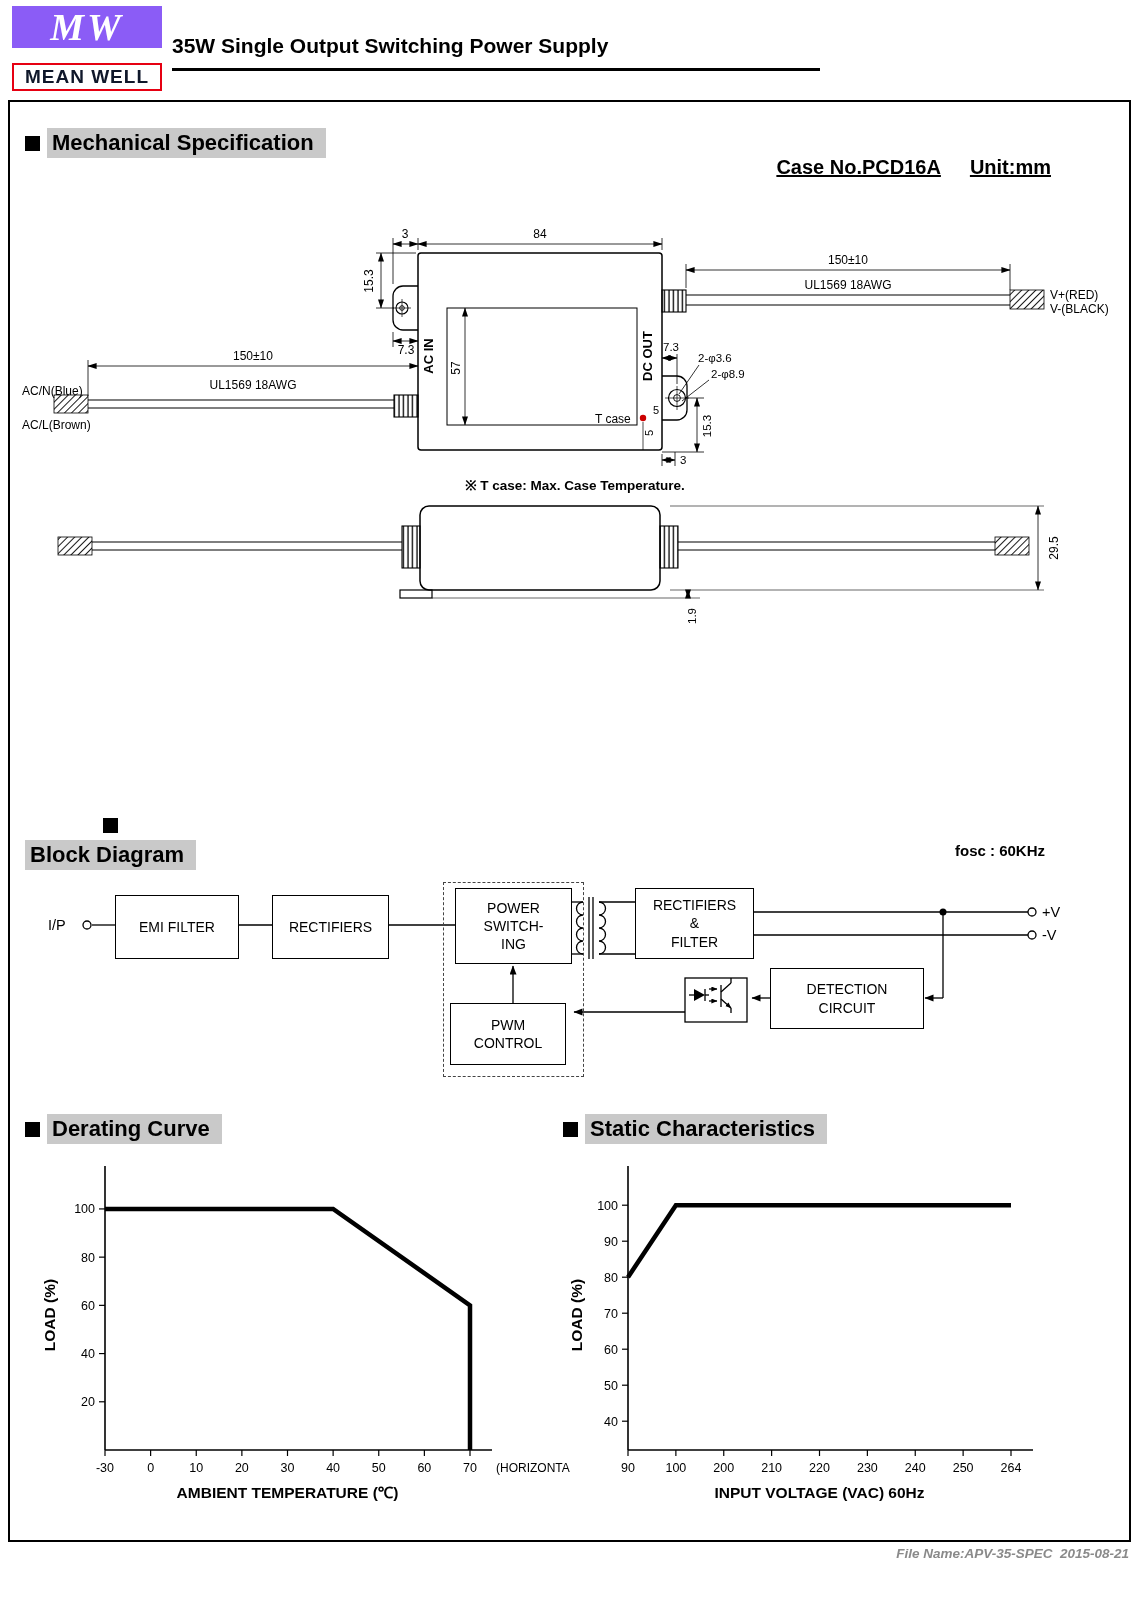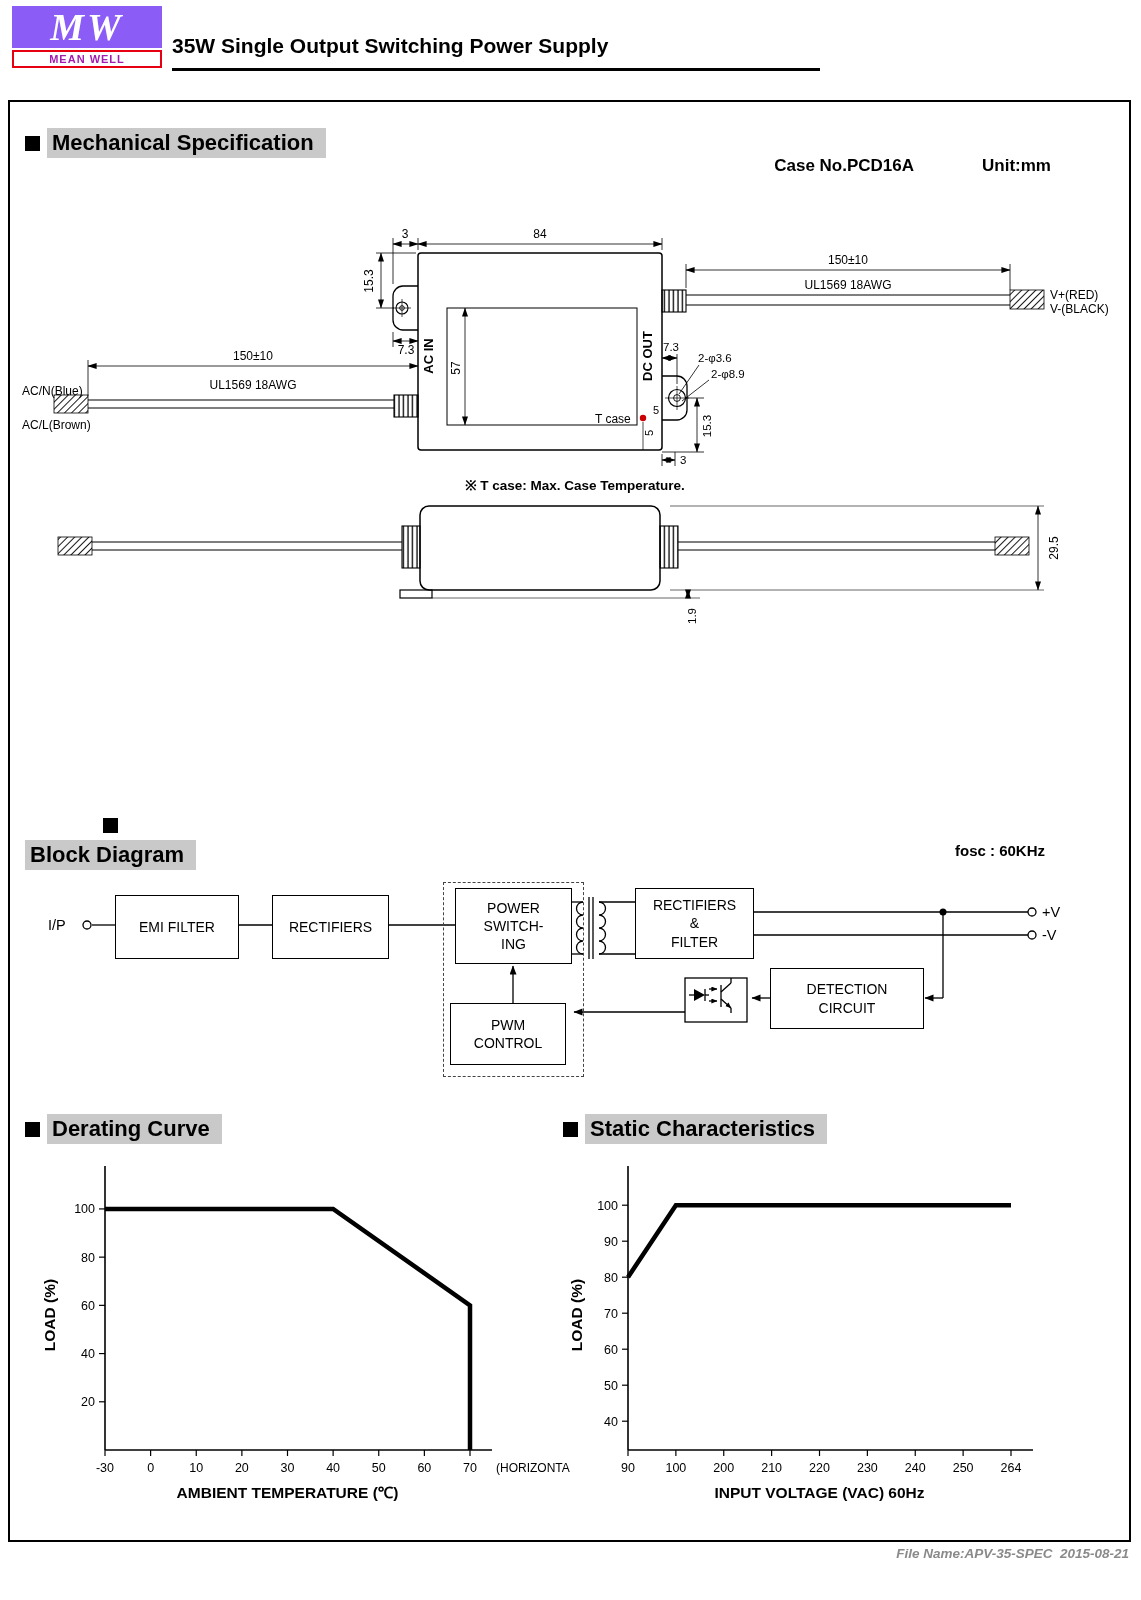--- a/index.html
+++ b/index.html
@@ -3,37 +3,37 @@
 <meta charset="utf-8">
 <style>
   html,body { margin:0; padding:0; background:#fff; }
   .page { position:relative; width:1141px; height:1600px; background:#fff;
           font-family:"Liberation Sans", sans-serif; color:#000; overflow:hidden; }
 
   
   .logo { position:absolute; left:12px; top:6px; width:150px; }
   .logo-mw { background:#8b5cf6; color:#fff; height:42px; display:flex; align-items:center; justify-content:center;
              font-family:"Liberation Serif", serif; font-style:italic; font-weight:bold; font-size:38px; letter-spacing:3px; }
-  .logo-name { border:2px solid #e60012; color:#a21caf; font-weight:bold; font-size:11px; text-align:center;
-               padding:1px 0; letter-spacing:1px; margin-top:2px; }
+  .logo-name { border:2px solid #e60012; color:#0f172a; font-weight:bold; font-size:19px; text-align:center;
+               padding:1px 0; letter-spacing:1px; margin-top:15px; }
   .doc-title { position:absolute; left:172px; top:34px; width:648px; font-size:21px; font-weight:bold;
                padding-bottom:10px; border-bottom:3px solid #000000; }
   .series { position:absolute; right:18px; top:6px; display:flex; align-items:baseline; gap:10px; }
   .series-name { font-size:46px; font-weight:bold; letter-spacing:1px; }
   .series-suffix { font-size:23px; font-weight:bold; }
 
   
   .main-box { position:absolute; left:8px; top:100px; width:1119px; height:1438px; border:2px solid #000; }
 
   .sec-header { position:absolute; display:flex; align-items:center; gap:7px; }
   .sec-square { width:15px; height:15px; background:#000; flex:none; }
   .sec-title { background:#c9c9c9; font-weight:bold; font-size:22px; padding:2px 12px 2px 5px; white-space:nowrap; }
 
   #mech-header { left:15px; top:26px; }
-  .case-row { position:absolute; right:78px; top:54px; font-weight:bold; font-size:17px; display:flex; gap:68px; }
+  .case-row { position:absolute; right:78px; top:54px; font-weight:bold; font-size:20px; display:flex; gap:29px;text-decoration:underline; }
   #mech-svg { position:absolute; left:0; top:96px; }
   svg text { font-family:"Liberation Sans", sans-serif; fill:#000; }
 
   #block-header { left:15px; top:716px;flex-direction:column; }
   .fosc { position:absolute; right:84px; top:740px; font-weight:bold; font-size:15px;margin-left:18px; }
   #block-canvas { position:absolute; left:8px; top:780px; width:1085px; height:215px; }
   #block-svg { position:absolute; left:0; top:0; }
   .bbox { position:absolute; border:1.5px solid #000; display:flex; align-items:center; justify-content:center;
           text-align:center; font-size:14px; line-height:1.3; background:#fff; }
   .pre { white-space:pre-line; }

